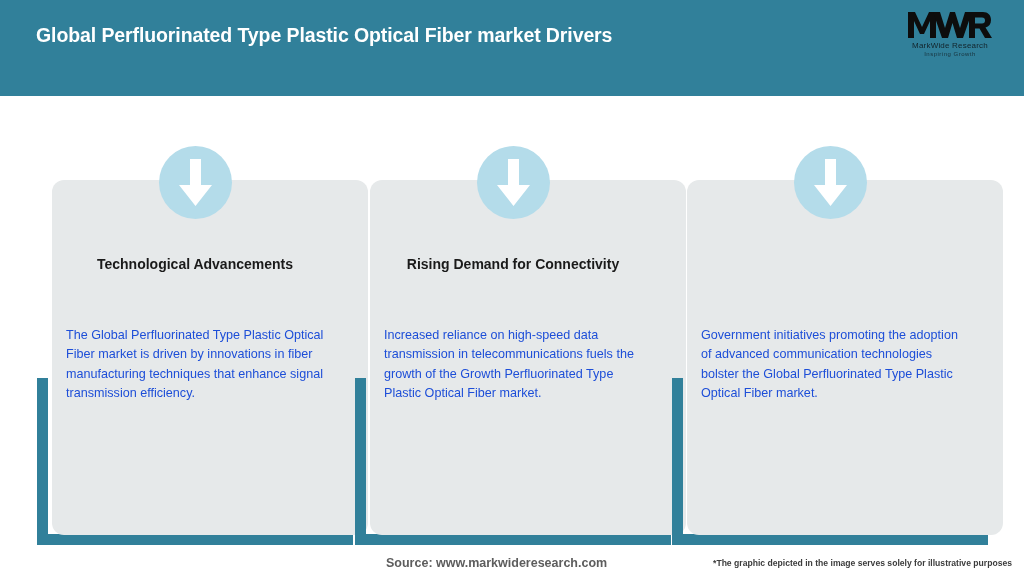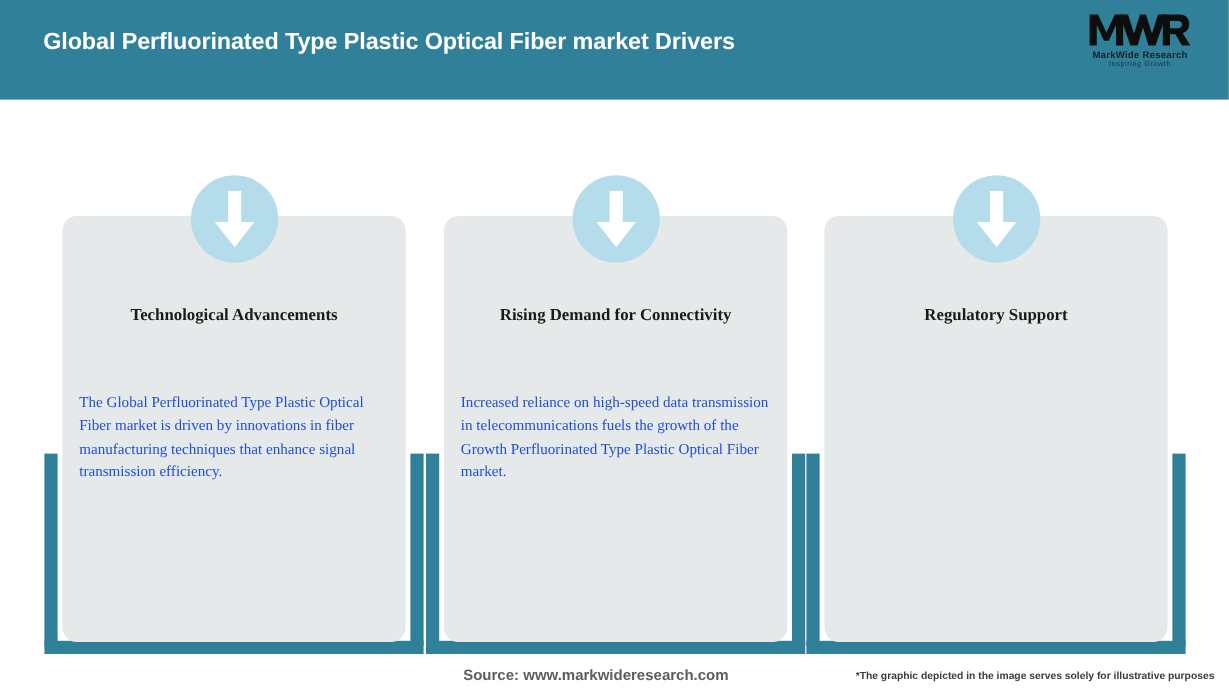--- a/index.html
+++ b/index.html
@@ -14,21 +14,21 @@
     overflow: hidden;
     position: relative;
   }
 
   
   .header {
     position: absolute;
     left: 0;
     top: 0;
     width: 1024px;
-    height: 83px;
+    height: 96px;
     background: #31809a;
   }
   .header-title {
     position: absolute;
     left: 36px;
     top: 24px;
     font-size: 19.5px;
     font-weight: bold;
     color: #ffffff;
     letter-spacing: -0.1px;
@@ -42,21 +42,21 @@
     height: 54px;
     text-align: center;
   }
   .logo-mark {
     display: block;
     margin: 0 auto;
   }
   .logo-name {
     display: block;
     font-size: 8px;
-    font-weight: bold;
+    font-weight: normal;
     color: #12232b;
     letter-spacing: 0.2px;
     margin-top: 1px;
     white-space: nowrap;
   }
   .logo-tag {
     display: block;
     font-size: 6px;
     color: #18323d;
     letter-spacing: 0.5px;
@@ -95,25 +95,24 @@
     background: #31809a;
   }
   .frame-left  { left: 0;   top: 0;    width: 11px;  height: 160px; }
   .frame-right { right: 0;  top: 0;    width: 11px;  height: 160px; }
   .frame-bot   { left: 0;   bottom: 0; width: 316px; height: 11px; }
 
   .panel {
     position: absolute;
     left: 0;
     top: 82px;
-    width: 286px;
+    width: 316px;
     height: 355px;
     background: #e6e9ea;
     border-radius: 12px;
-    font-family: Liberation Serif, serif;
   }
   .card-heading {
     position: absolute;
     left: 14px;
     top: 74px;
     width: 258px;
     text-align: center;
     font-size: 14px;
     font-weight: bold;
     color: #1a1a1a;
@@ -225,21 +224,21 @@
     </div>
   </div>
 
   <div class="card-wrap c2">
     <div class="frame">
       <div class="frame-bar frame-left"></div>
       <div class="frame-bar frame-right"></div>
       <div class="frame-bar frame-bot"></div>
     </div>
     <div class="panel">
-      <div class="card-heading">Regulatory Support</div>
+      <div class="card-body">Government initiatives promoting the adoption of advanced communication technologies bolster the Global Perfluorinated Type Plastic Optical Fiber market.</div>
     </div>
     <div class="badge">
       <svg width="35" height="48" viewBox="0 0 35 48">
         <path d="M12 0 L23 0 L23 26 L34 26 L17.5 47 L1 26 L12 26 Z" fill="#ffffff"></path>
       </svg>
     </div>
   </div>
 
 </div>
 

